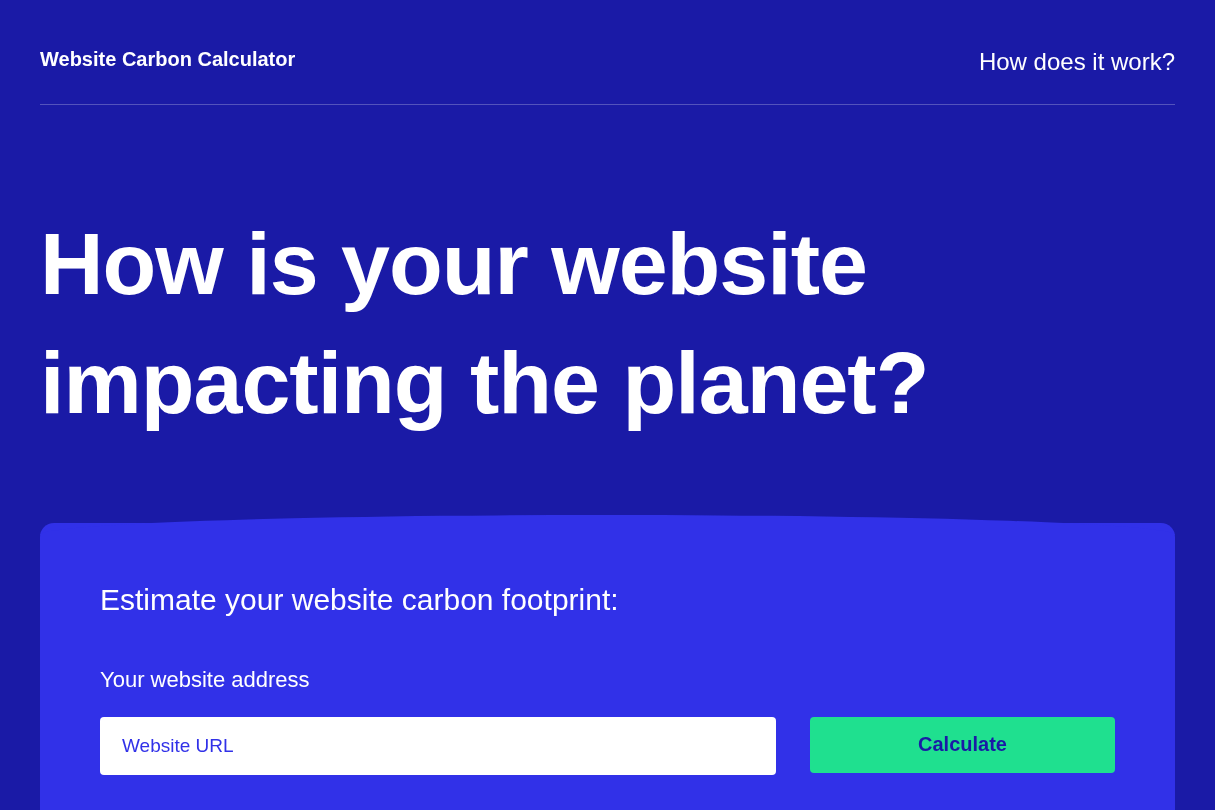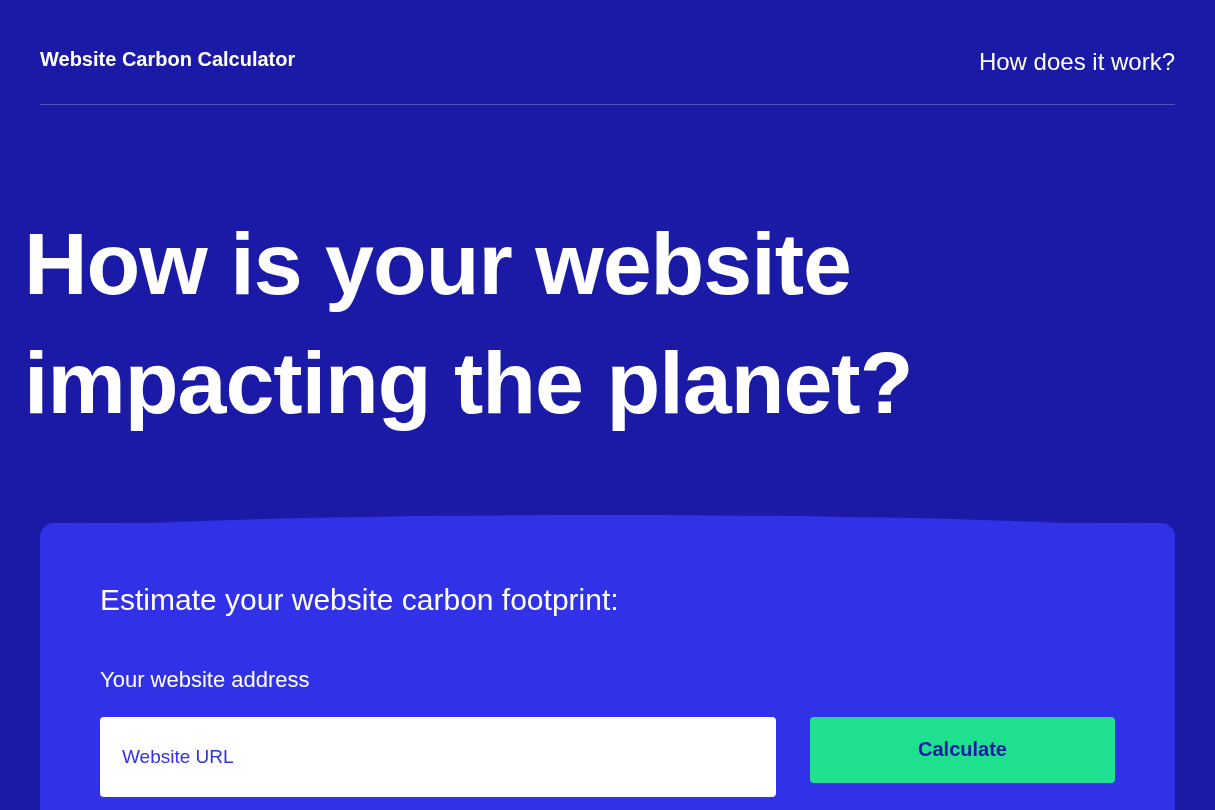--- a/index.html
+++ b/index.html
@@ -28,21 +28,21 @@
   font-size: 24px;
   font-weight: 400;
   cursor: pointer;
 }
 .divider {
   height: 1px;
   background-color: rgba(255,255,255,0.25);
   margin: 0 40px;
 }
 .hero {
-  padding: 100px 40px 80px 24px;
+  padding: 100px 40px 80px 40px;
 }
 .hero-title {
   font-size: 88px;
   font-weight: 800;
   line-height: 1.35;
   letter-spacing: -1px;
 }
 .card {
   margin: 0 40px;
   background-color: #3131e8;
@@ -71,36 +71,36 @@
   margin-bottom: 24px;
   display: block;
 }
 .input-row {
   display: flex;
   gap: 34px;
   align-items: stretch;
 }
 .url-input {
   flex: 1;
-  height: 80px;
+  height: 58px;
   border: none;
   border-radius: 4px;
   padding: 0 22px;
   font-size: 19px;
   color: #3131e8;
   background-color: #ffffff;
   font-family: inherit;
 }
 .url-input::placeholder {
   color: #3131e8;
   opacity: 1;
 }
 .calc-button {
   width: 305px;
-  height: 66px;
+  height: 56px;
   background-color: #1fe08f;
   border: none;
   border-radius: 4px;
   font-size: 20px;
   font-weight: 700;
   color: #1a1aa6;
   cursor: pointer;
   font-family: inherit;
 }
 </style>

